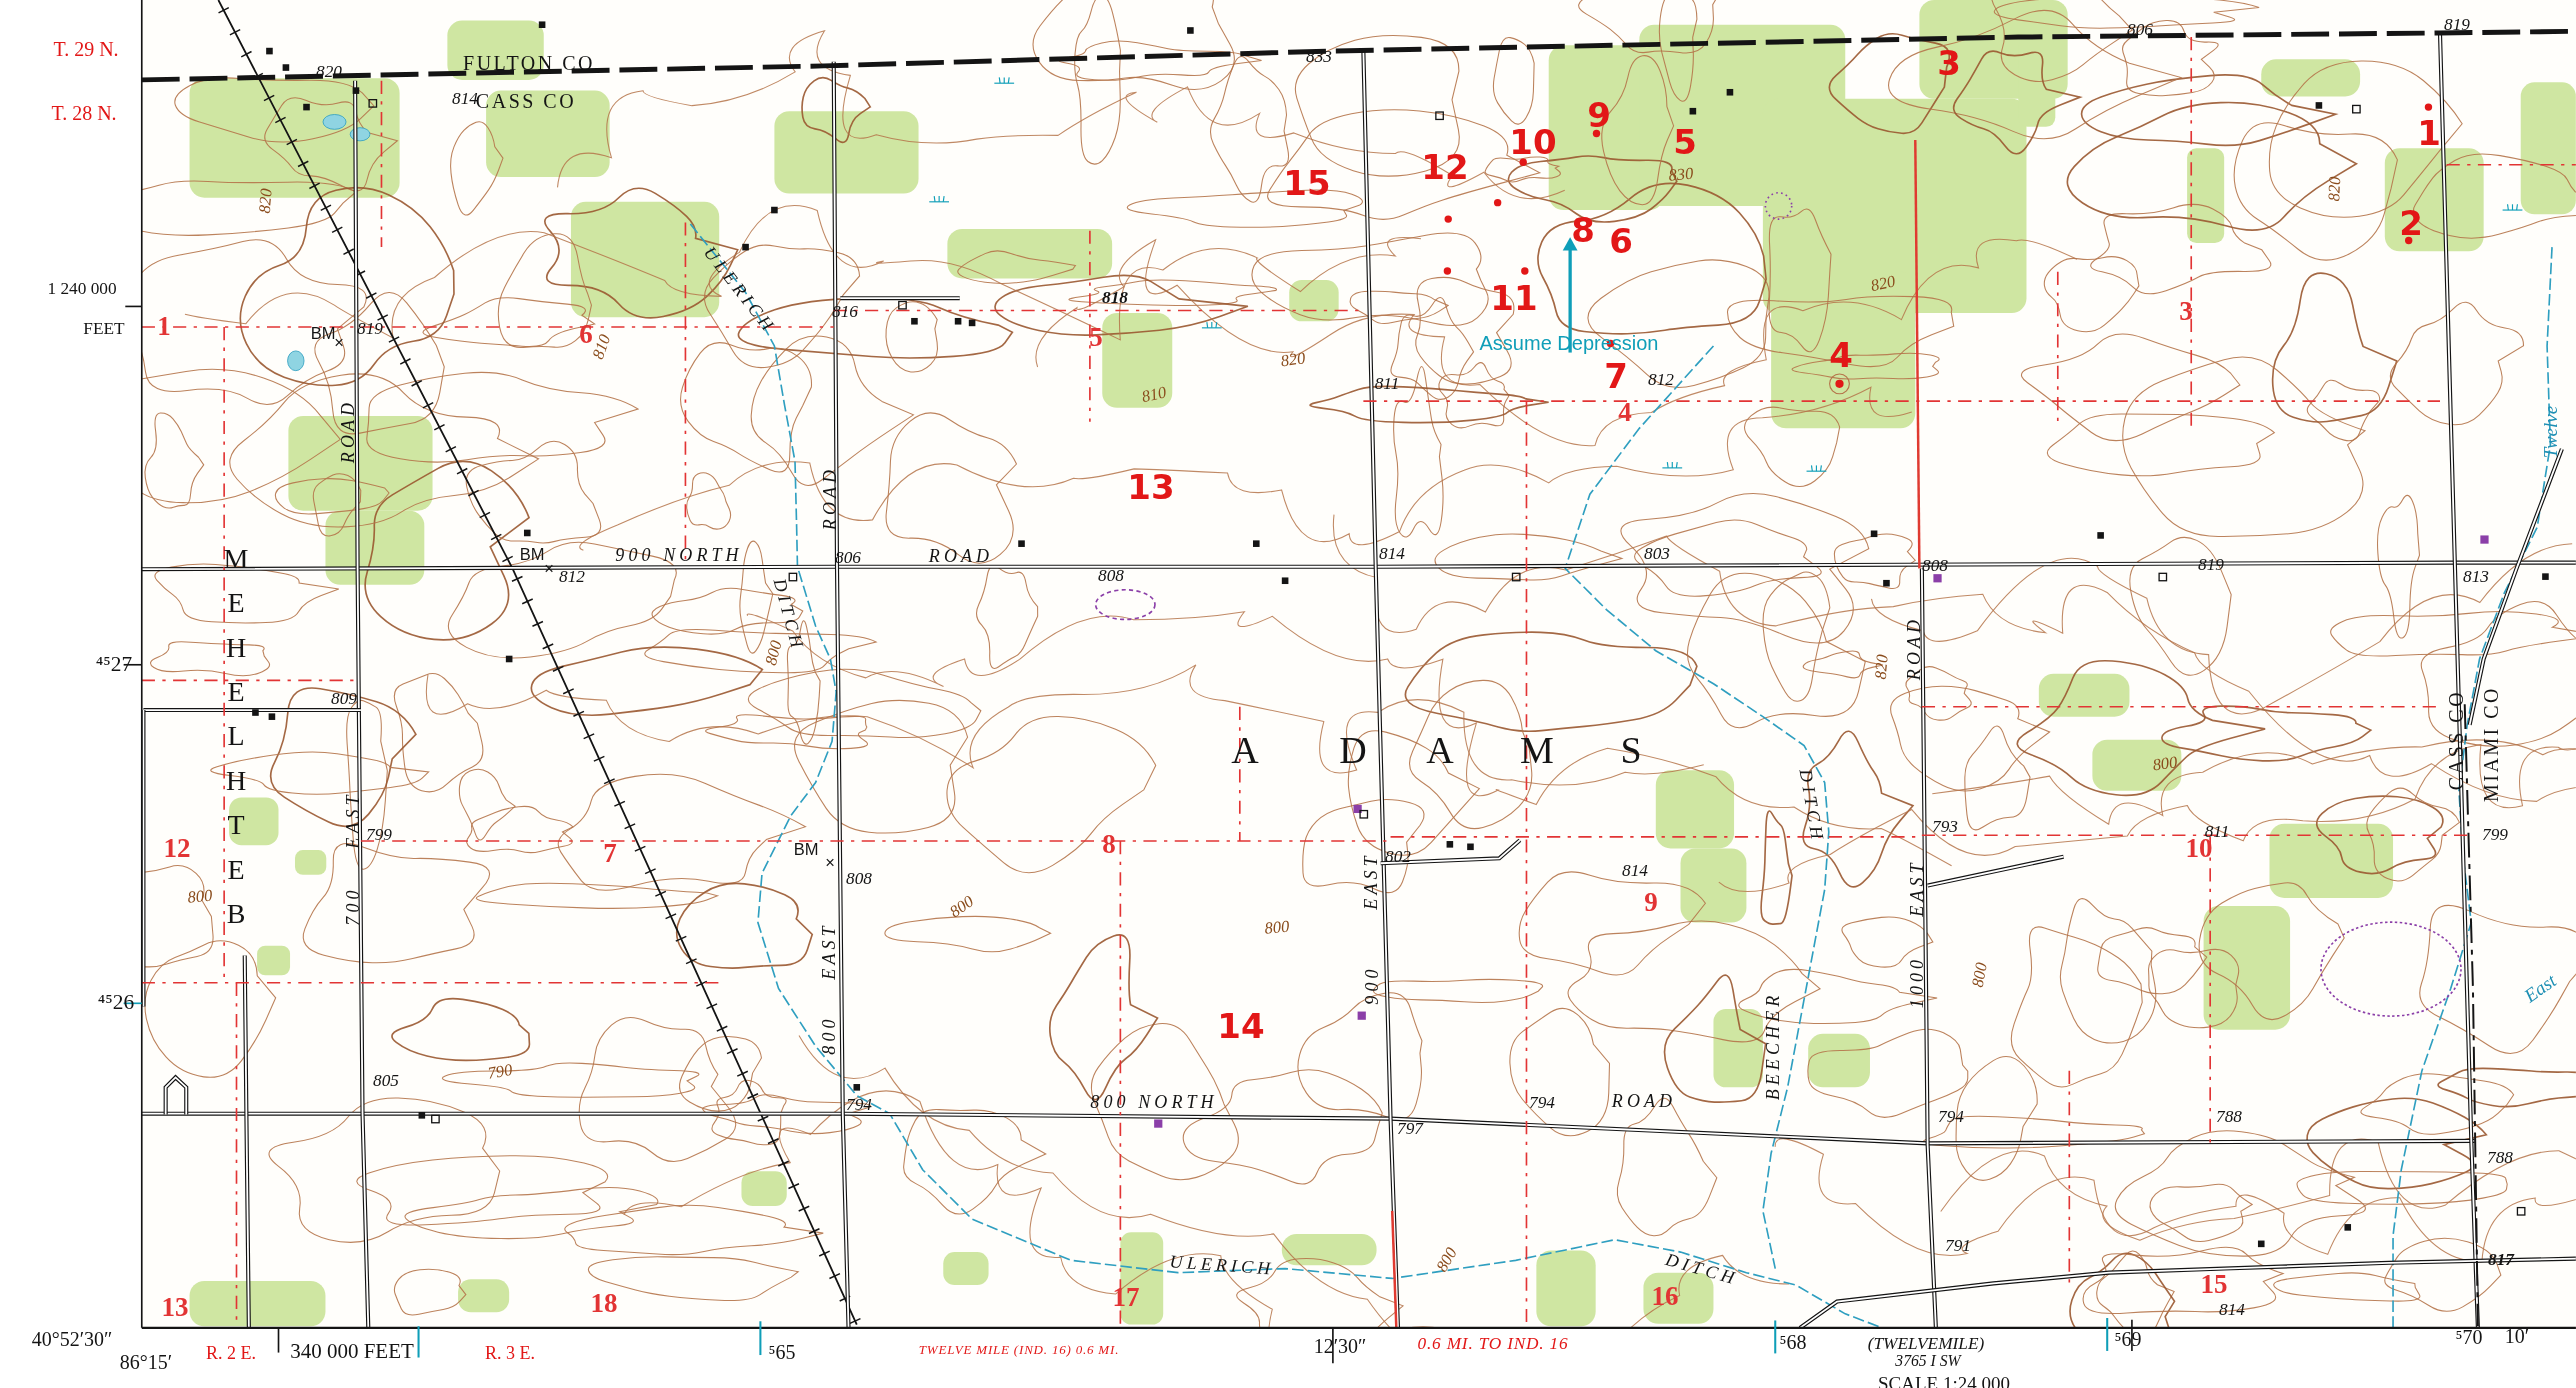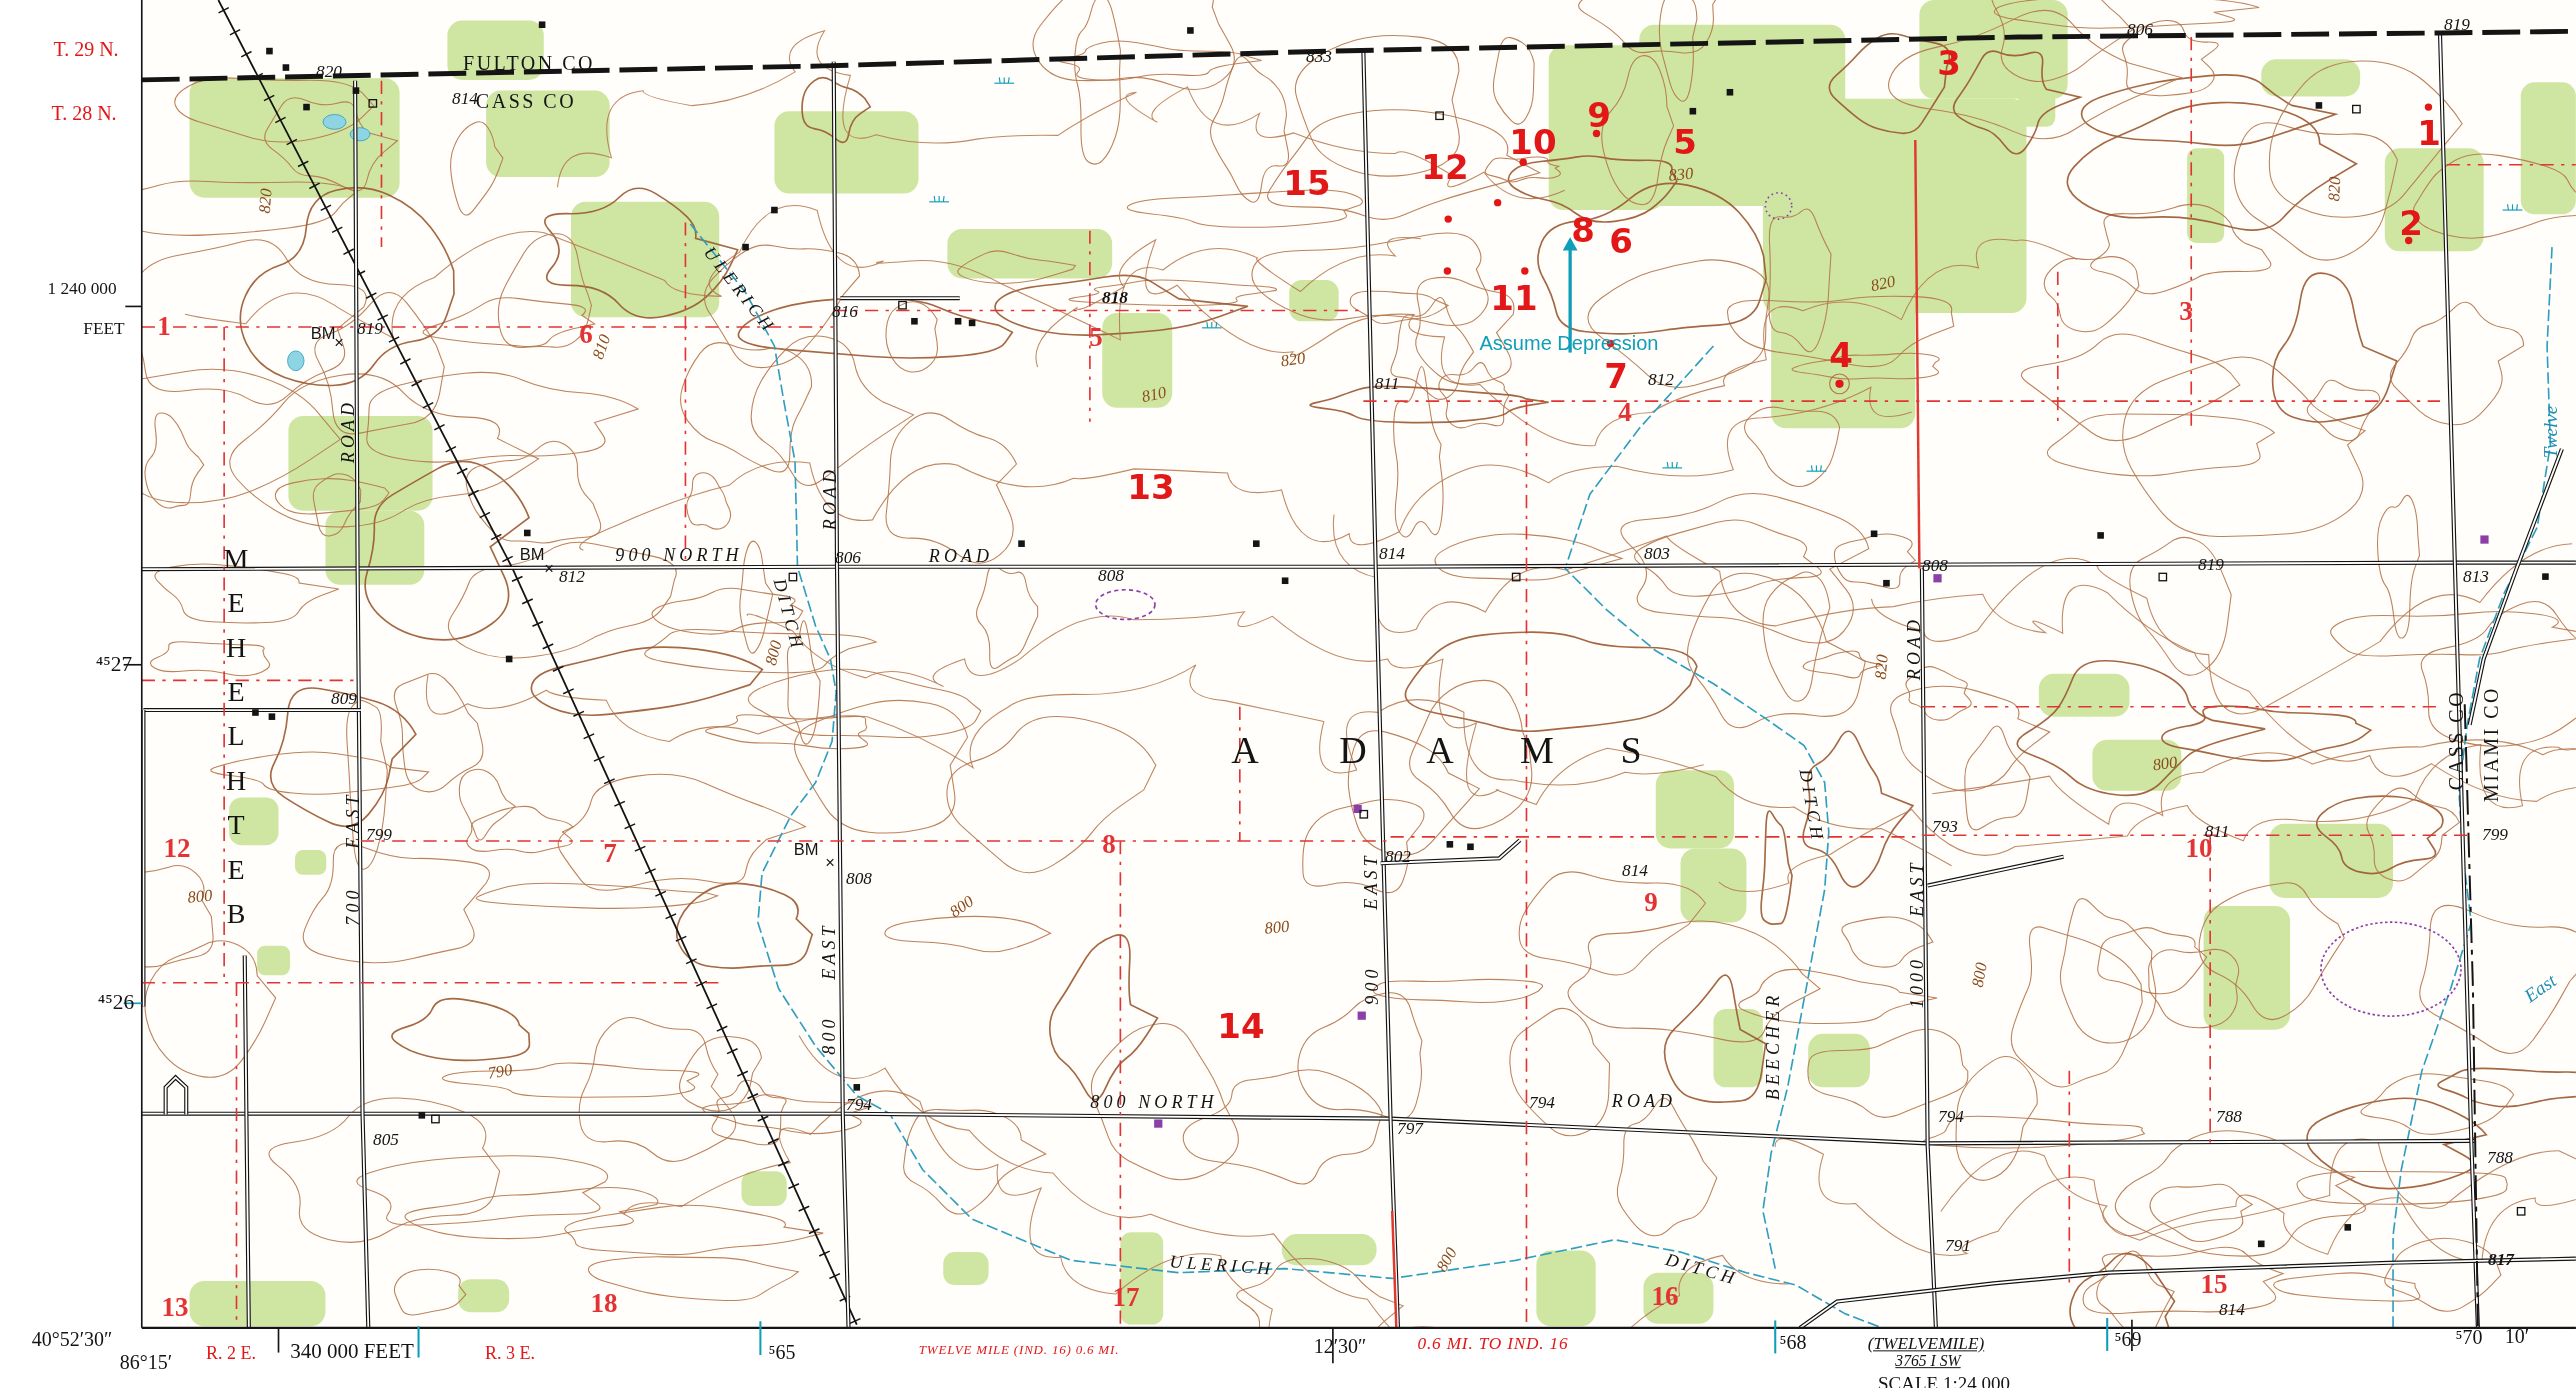--- a/index.html
+++ b/index.html
@@ -14,21 +14,21 @@
   .hw     {font-weight:700;font-size:34px;color:#e21717;font-family:"DejaVu Sans",sans-serif;}
   .sec    {font-weight:700;font-size:27px;color:#e23434;font-family:"Liberation Serif",serif;}
   .twp    {font-size:38px;color:#141414;font-family:"Liberation Serif",serif;}
   .beth   {font-size:28px;color:#141414;font-family:"Liberation Serif",serif;}
   .cnty   {font-size:20px;color:#141414;letter-spacing:2.5px;font-family:"Liberation Serif",serif;}
   .blue   {font-style:italic;font-size:19px;color:#1e8fb4;font-family:"Liberation Serif",serif;}
   .teal   {font-size:20px;color:#0f9eb8;font-family:"Liberation Sans",sans-serif;}
   .mblack {font-size:19px;color:#141414;font-family:"Liberation Serif",serif;}
   .mred   {font-size:17.3px;color:#e21717;font-family:"Liberation Serif",serif;}
   .mredi  {font-style:italic;font-size:17.3px;color:#e21717;font-family:"Liberation Serif",serif;letter-spacing:0.8px;}
-  .mbi    {font-style:italic;font-size:17.3px;color:#141414;font-family:"Liberation Serif",serif;text-decoration:underline;}
+  .mbi    {font-style:italic;font-size:17.3px;color:#141414;font-family:"Liberation Serif",serif;}
 </style>
 </head>
 <body>
 
 <div id="stage">
   <svg id="mapsvg" width="2576" height="1388" viewBox="0 0 3127 1685">
       <rect x="0" y="0" width="3127" height="1685" fill="#fffefb"></rect>
       <defs>
         <clipPath id="mapclip">
           <rect x="172" y="0" width="2955" height="1612"></rect>
@@ -576,21 +576,21 @@
       <div class="lbl spot" style="left: 2476px; top: 577px; transform: translate(-50%, -50%);">813</div>
       <div class="lbl spot" style="left: 344px; top: 699px; transform: translate(-50%, -50%);">809</div>
       <div class="lbl spot" style="left: 379px; top: 835px; transform: translate(-50%, -50%);">799</div>
       <div class="lbl bm" style="left: 806px; top: 849px; transform: translate(-50%, -50%);">BM</div>
       <div class="lbl spot" style="left: 859px; top: 879px; transform: translate(-50%, -50%);">808</div>
       <div class="lbl spot" style="left: 1398px; top: 857px; transform: translate(-50%, -50%);">802</div>
       <div class="lbl spot" style="left: 1635px; top: 871px; transform: translate(-50%, -50%);">814</div>
       <div class="lbl spot" style="left: 1945px; top: 827px; transform: translate(-50%, -50%);">793</div>
       <div class="lbl spot" style="left: 2217px; top: 832px; transform: translate(-50%, -50%);">811</div>
       <div class="lbl spot" style="left: 2495px; top: 835px; transform: translate(-50%, -50%);">799</div>
-      <div class="lbl spot" style="left: 386px; top: 1140px; transform: translate(-50%, -50%);">805</div>
+      <div class="lbl spot" style="left: 386px; top: 1081px; transform: translate(-50%, -50%);">805</div>
       <div class="lbl spot" style="left: 859px; top: 1105px; transform: translate(-50%, -50%);">794</div>
       <div class="lbl roadname" style="left: 1154px; top: 1102px; transform: translate(-50%, -50%);">800 NORTH</div>
       <div class="lbl spot" style="left: 1410px; top: 1129px; transform: translate(-50%, -50%);">797</div>
       <div class="lbl spot" style="left: 1542px; top: 1103px; transform: translate(-50%, -50%);">794</div>
       <div class="lbl roadname" style="left: 1644px; top: 1101px; transform: translate(-50%, -50%);">ROAD</div>
       <div class="lbl spot" style="left: 1951px; top: 1117px; transform: translate(-50%, -50%);">794</div>
       <div class="lbl spot" style="left: 2229px; top: 1117px; transform: translate(-50%, -50%);">788</div>
       <div class="lbl spot" style="left: 2500px; top: 1158px; transform: translate(-50%, -50%);">788</div>
       <div class="lbl spot" style="left: 1958px; top: 1246px; transform: translate(-50%, -50%);">791</div>
       <div class="lbl spot" style="left: 2232px; top: 1310px; transform: translate(-50%, -50%);">814</div>

